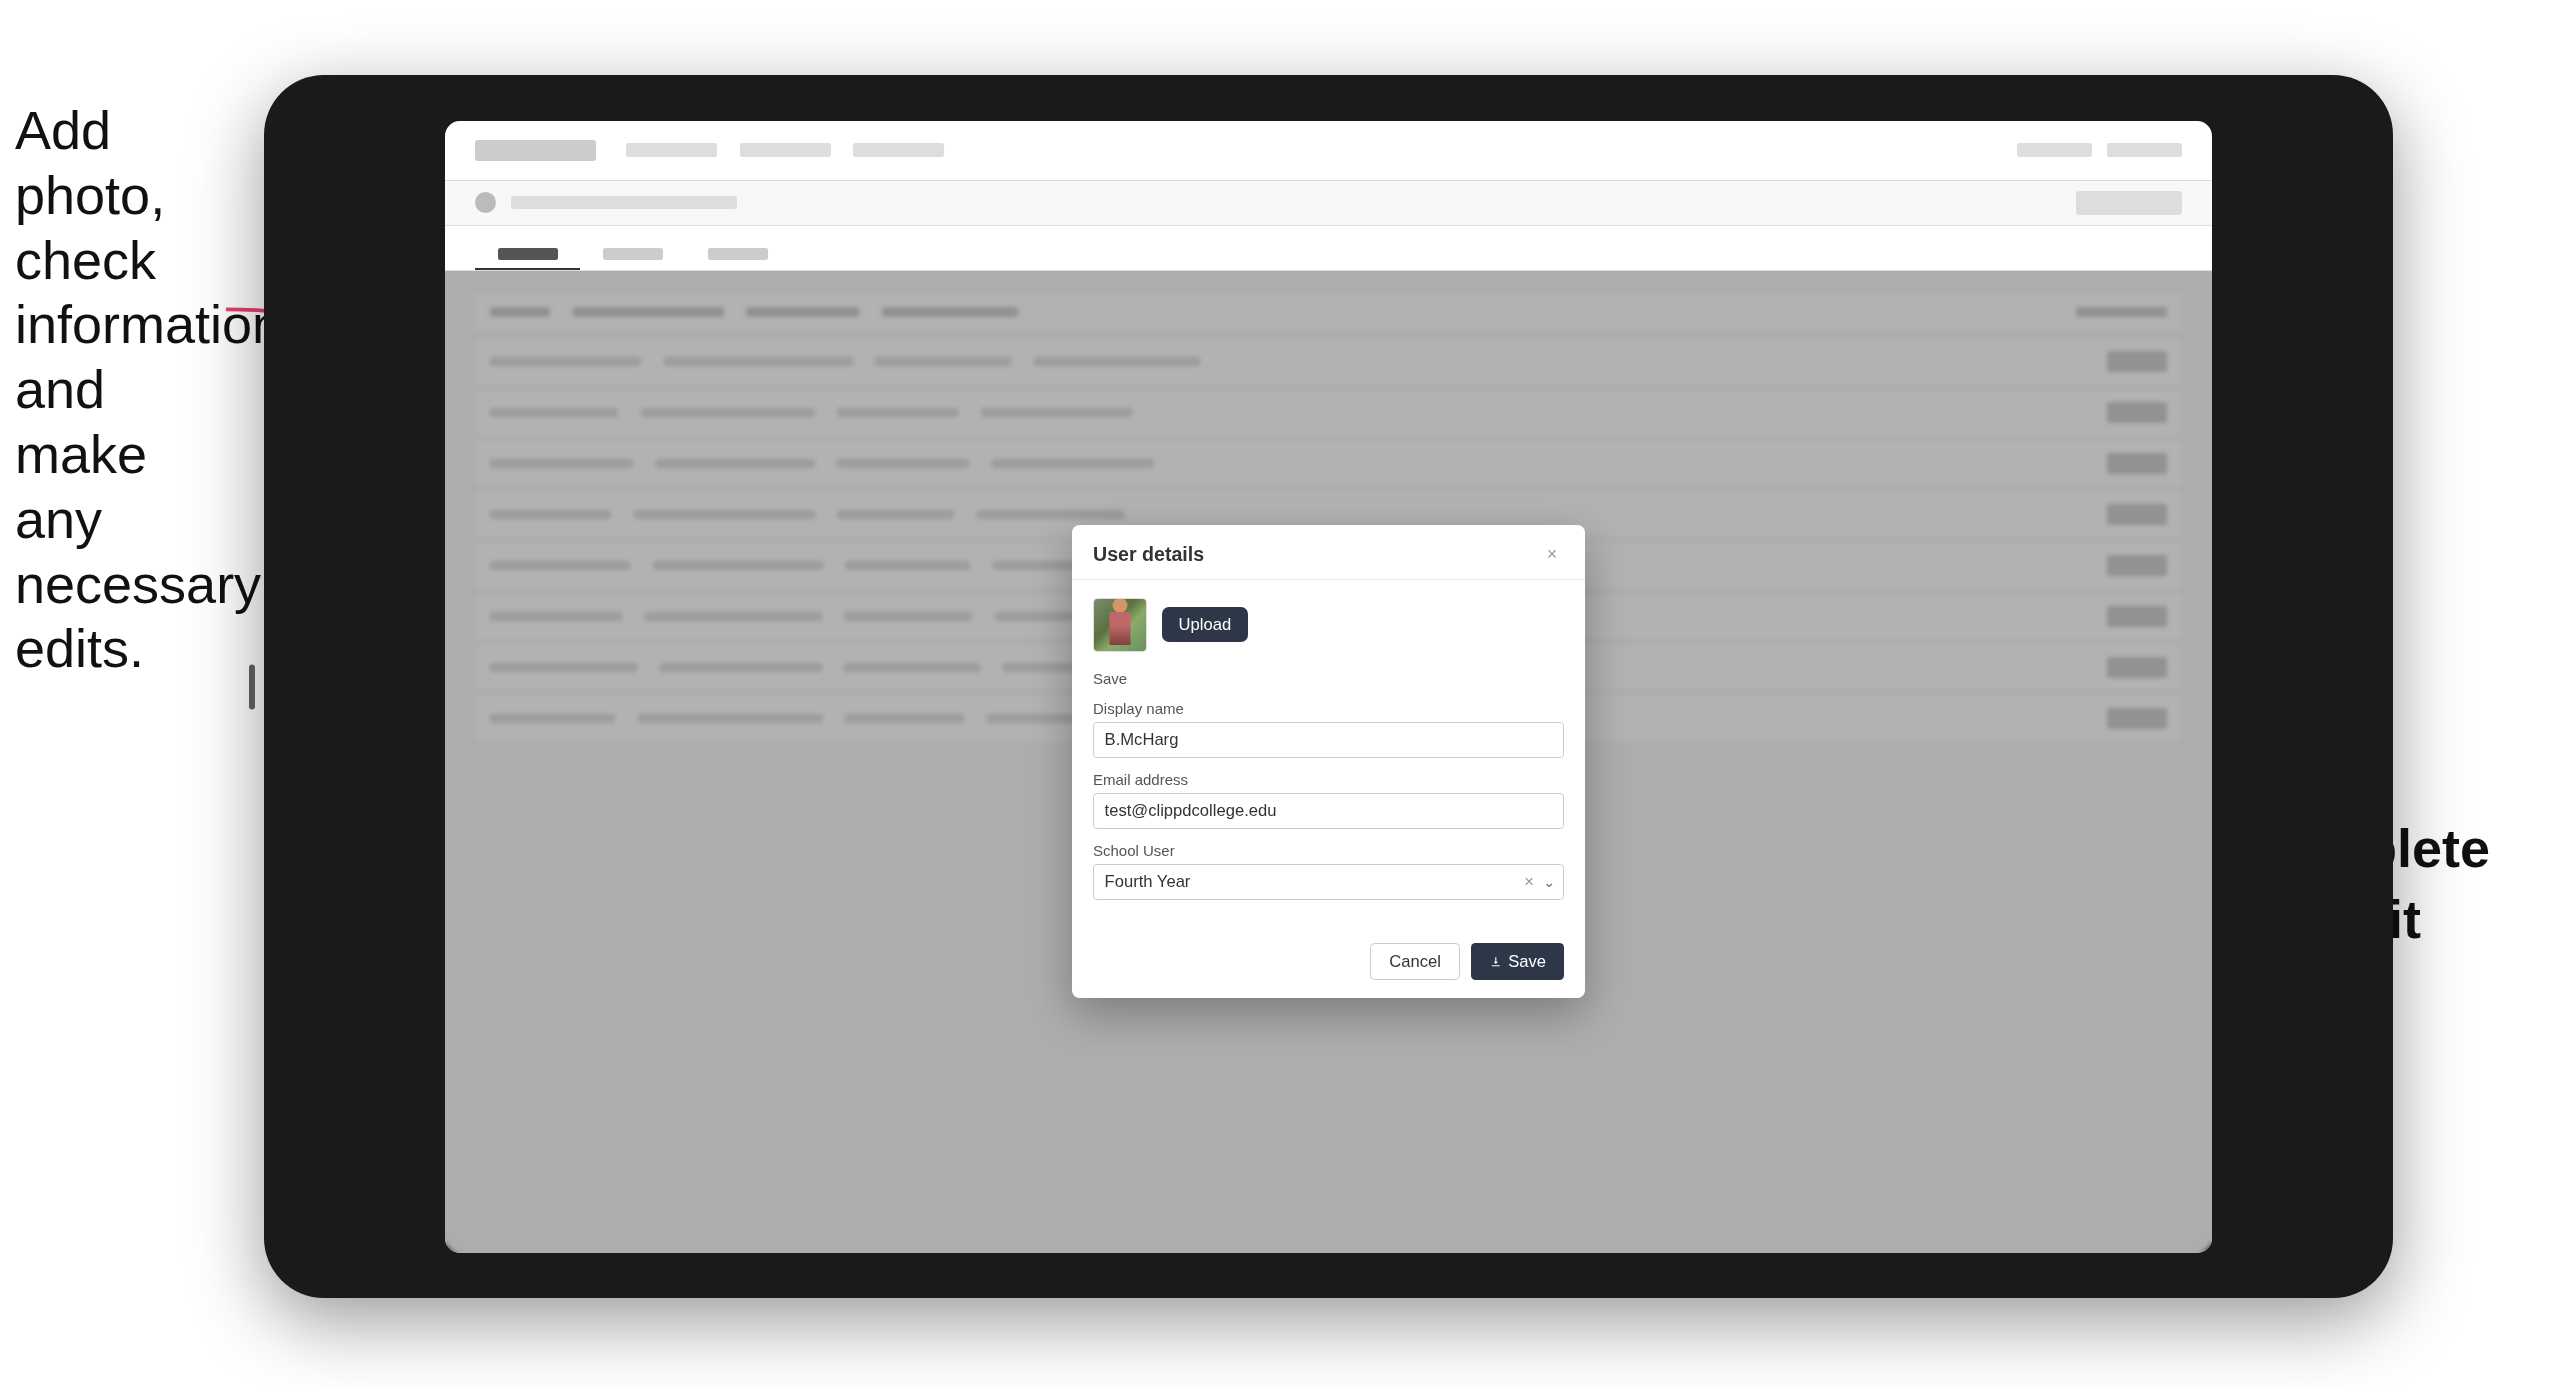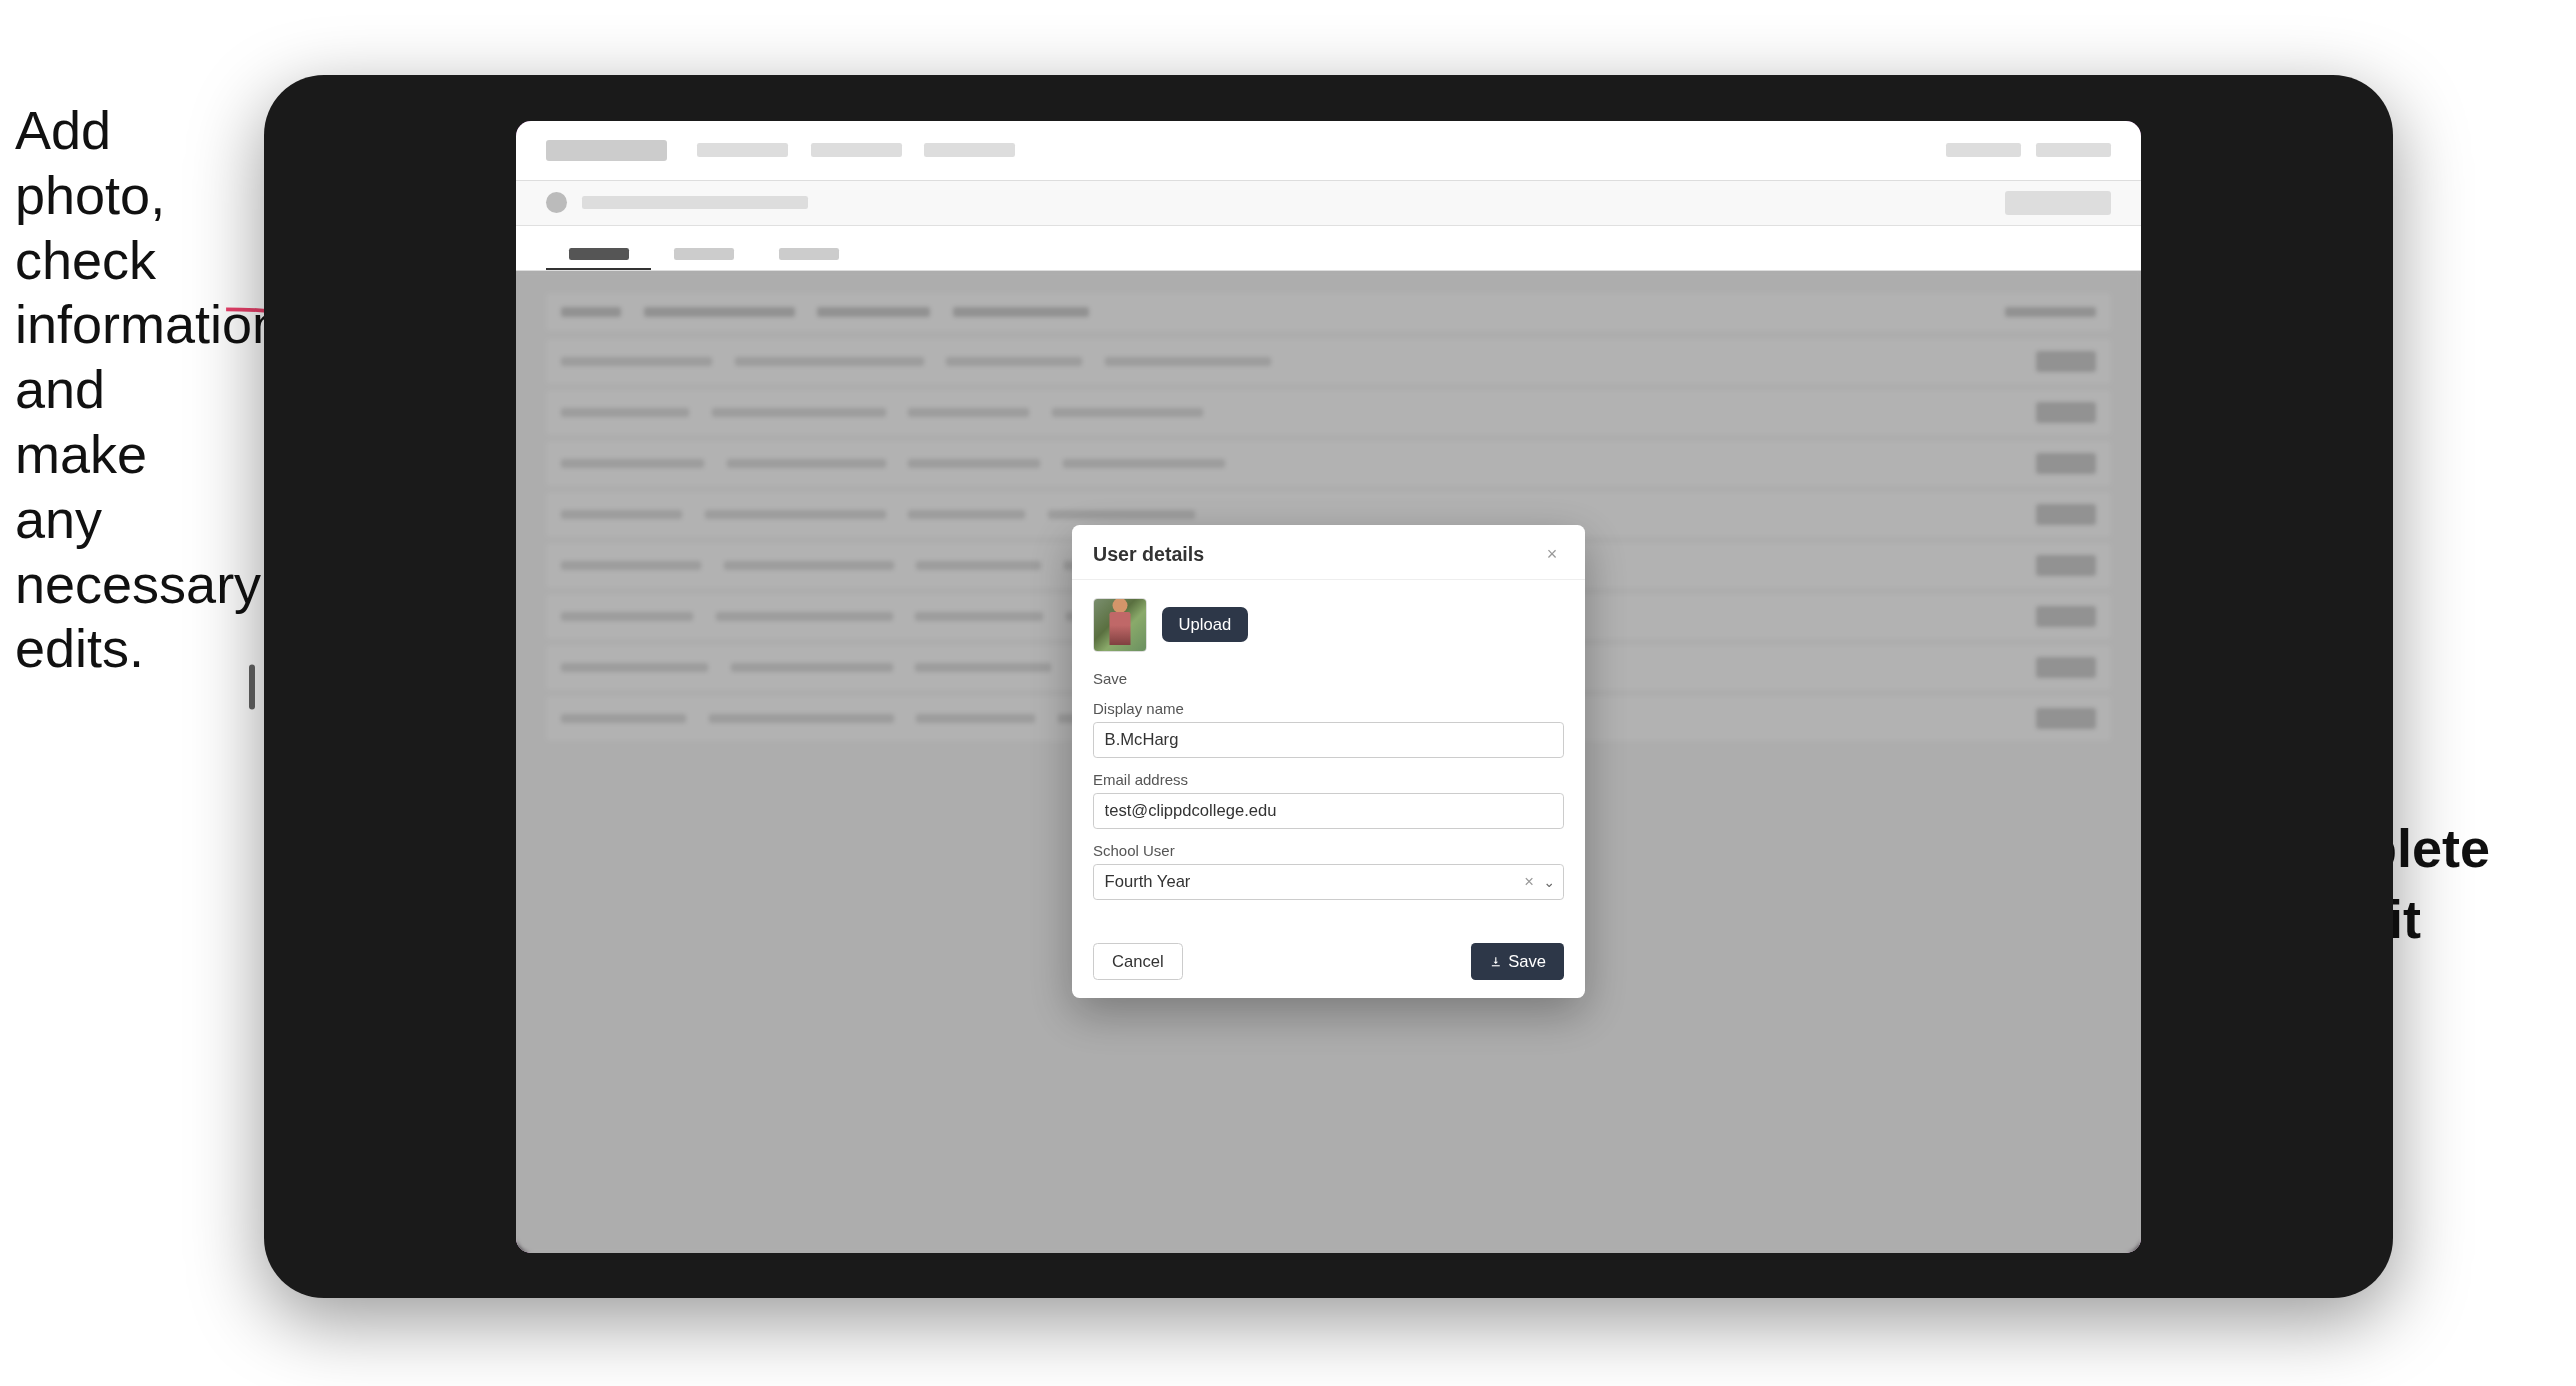--- a/index.html
+++ b/index.html
@@ -66,21 +66,21 @@
       height: 1223px;
       background: #1a1a1a;
       border-radius: 60px;
       box-shadow: 0 22.6px 75px rgba(0,0,0,0.4);
       display: flex;
       align-items: center;
       justify-content: center;
     }
 
     .tablet-screen {
-      width: 1625px;
+      width: 1767px;
       height: 1132px;
       background: #701a75;
       border-radius: 15px;
       overflow: hidden;
       position: relative;
     }
 
     
     .app-header {
       background: #fff;
@@ -413,21 +413,21 @@
       position: absolute;
       right: 9px;
       color: #666;
       font-size: 13.6px;
     }
 
     
     .modal-footer {
       padding: 12px 21px 18px;
       display: flex;
-      justify-content: space-between;
+      justify-content: flex-end;
       gap: 10.6px;
     }
 
     .btn-cancel {
       background: #fff;
       border: 0.8px solid #ccc;
       color: #333;
       padding: 7.5px 18px;
       border-radius: 4.5px;
       font-size: 16.6px;

